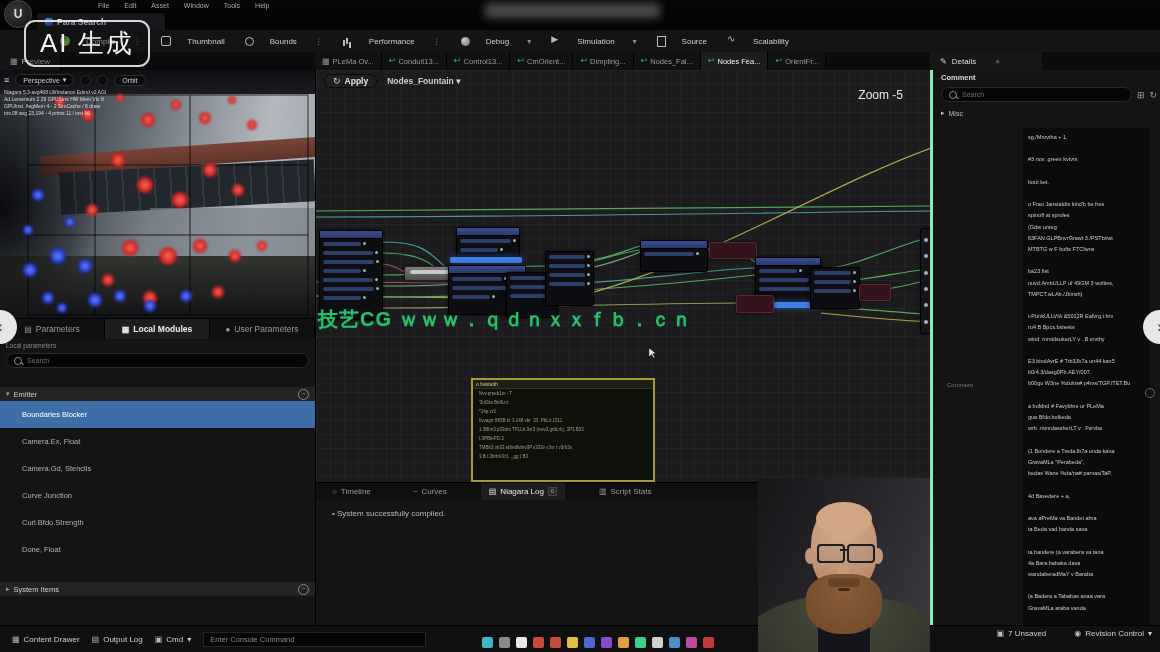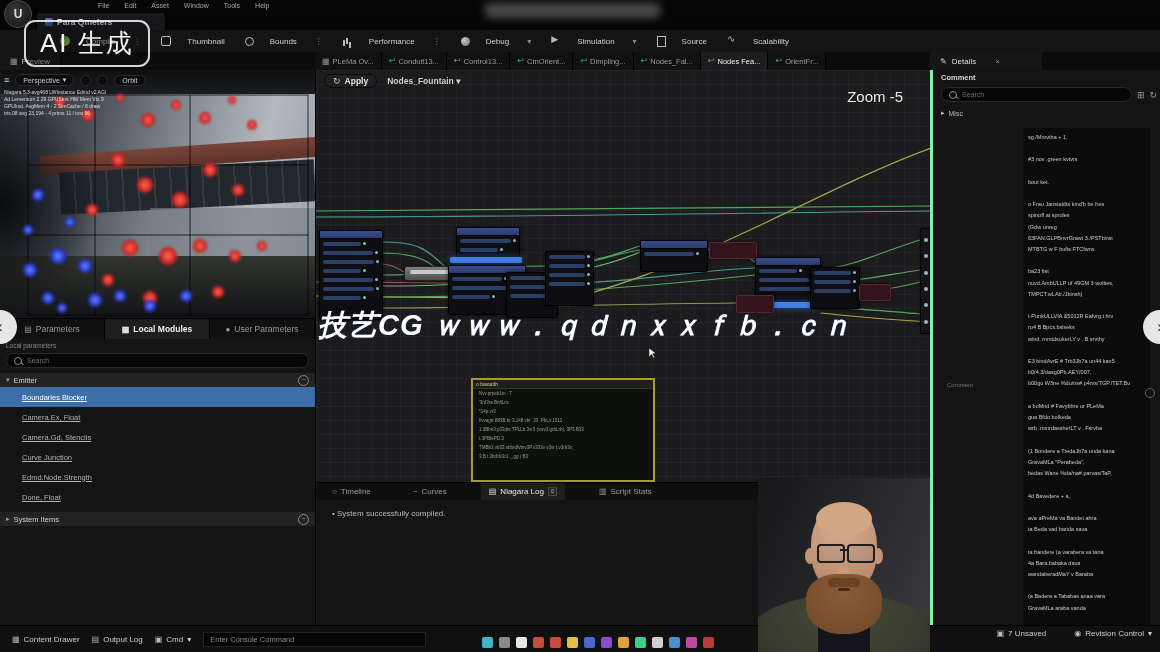--- a/index.html
+++ b/index.html
@@ -68,36 +68,36 @@
   #param-tabs{display:flex;height:20px;background:#0c0c0c;}
   .ptab{flex:1;display:flex;align-items:center;justify-content:center;gap:4px;font-size:8.5px;color:#9a9a9a;border-right:1px solid #000;background:#101010;}
   .ptab.active{background:#1e1e1e;color:#efefef;font-weight:bold;}
   .ptab .ico{font-size:8px;}
   #param-subtitle{margin:3px 0 0 6px;font-size:6.5px;color:#8a8a8a;}
   .searchbox{display:flex;align-items:center;gap:5px;background:#060606;border:1px solid #2a2a2a;border-radius:9px;height:13px;padding:0 7px;}
   .searchbox .ph{font-size:7px;color:#6f6f6f;}
   .mag{width:6px;height:6px;border:1.2px solid #8a8a8a;border-radius:50%;position:relative;flex:none;}
   .mag::after{content:"";position:absolute;width:4px;height:1.2px;background:#8a8a8a;transform:rotate(45deg);right:-3px;bottom:-1px;}
   #param-search{margin:4px 6px 0 6px;}
-  .sechdr{display:flex;align-items:center;height:14px;background:#232323;margin-top:5px;padding:0 6px;gap:4px;}
+  .sechdr{display:flex;align-items:center;height:14px;background:#232323;margin-top:19px;padding:0 6px;gap:4px;}
   .sechdr .lbl{font-size:7.5px;color:#cfcfcf;flex:1;}
   .sechdr .tri{font-size:7px;color:#9a9a9a;}
   .sechdr .circ{width:9px;height:9px;border:1px solid #8a8a8a;border-radius:50%;color:#8a8a8a;font-size:7px;line-height:8px;text-align:center;}
-  .pitem{height:20px;display:flex;align-items:center;padding-left:22px;font-size:7.5px;color:#b2b2b2;text-decoration:underline;}
+  .pitem{height:27px;display:flex;align-items:center;padding-left:22px;font-size:7.5px;color:#b2b2b2;}
   .pitem.sel{background:#3d6ea8;color:#fff;}
   
   #graph{left:315px;top:70px;width:615px;height:412px;background-color:#1c1c1e;
          background-image:linear-gradient(rgba(255,255,255,.03) 1px,transparent 1px),linear-gradient(90deg,rgba(255,255,255,.03) 1px,transparent 1px);
          background-size:14px 14px;overflow:hidden;border-left:1px solid #000;}
   #graph-crumb{position:absolute;left:8px;top:4px;display:flex;align-items:center;gap:10px;}
   #apply-btn{display:flex;align-items:center;gap:4px;background:#202022;border:1px solid #0a0a0a;border-radius:9px;padding:1px 8px;}
   #apply-btn .ico{font-size:9px;color:#cfcfcf;}
   #apply-btn .lbl{font-size:8.5px;color:#e2e2e2;font-weight:bold;}
   #crumb-lbl{font-size:8.5px;color:#cfcfcf;font-weight:bold;}
-  #zoom-lbl{position:absolute;right:28px;top:18px;font-size:15px;color:#e8e8e8;}
+  #zoom-lbl{position:absolute;right:28px;top:18px;font-size:12px;color:#e8e8e8;}
   .gnode{position:absolute;background:#0d0d12;border:1px solid #000;border-radius:2px;box-shadow:0 0 4px rgba(0,0,0,.6);}
   .gnode .nhdr{height:7px;background:linear-gradient(#3a4c8e,#2b3a6e);border-bottom:1px solid #000;}
   .gnode .nrow{height:9px;display:flex;align-items:center;gap:2px;padding:0 3px;}
   .npill{height:4px;background:#2c3f66;border-radius:2px;flex:1;}
   .npin{width:3px;height:3px;border-radius:50%;background:#93b7a6;flex:none;}
   .gnode.red{background:#33141c;border:1px solid #5e2430;}
   .gnode.slider{background:linear-gradient(#7d7d7d,#4f4f4f);border:1px solid #222;border-radius:3px;}
   .gnode.slider .inner{margin:3px 5px;height:4px;background:#c9c9c9;border-radius:2px;}
   .gnode.bar{background:#3f7fe8;border:none;box-shadow:0 0 6px rgba(63,127,232,.6);}
   .gnode.strip{background:rgba(20,20,24,.8);display:flex;flex-direction:column;align-items:center;justify-content:space-around;padding:3px 0;}
@@ -132,22 +132,22 @@
   #console-box{margin-left:12px;width:215px;height:13px;background:#050505;border:1px solid #242424;display:flex;align-items:center;padding-left:6px;}
   #console-box .ph{font-size:7.5px;color:#8a8a8a;}
   #taskbar{position:absolute;left:482px;top:637px;display:flex;gap:6px;}
   .tk{width:11px;height:11px;border-radius:2px;}
   #sb-right{position:absolute;right:8px;top:629px;display:flex;gap:16px;}
   
   #webcam{left:758px;top:478px;width:172px;height:174px;overflow:hidden;z-index:40;
           background:linear-gradient(115deg,#17171a 0%,#26262a 45%,#3c3c40 100%);}
   #ai-badge{left:24px;top:20px;z-index:60;border:2.5px solid rgba(245,245,245,.88);border-radius:11px;background:rgba(15,15,15,.35);
             padding:4px 14px;font-size:26px;color:#f2f2f2;letter-spacing:2px;}
-  #site-mark{left:318px;top:306px;z-index:45;font-size:29px;font-weight:bold;color:#ffffff;letter-spacing:1px;white-space:nowrap;
-             text-shadow:0 0 1px rgba(43,102,216,.6);font-style:italic;}
+  #site-mark{left:318px;top:306px;z-index:45;font-size:20px;font-weight:bold;color:#22c55e;letter-spacing:1px;white-space:nowrap;
+             text-shadow:0 0 1px rgba(43,102,216,.6);}
   #top-blur{left:485px;top:3px;width:175px;height:15px;z-index:55;background:rgba(255,255,255,.28);filter:blur(4px);border-radius:4px;}
   .car-arrow{position:absolute;width:34px;height:34px;border-radius:50%;background:rgba(242,242,242,.95);z-index:50;
              display:flex;align-items:center;justify-content:center;font-size:16px;color:#333;}
   
   .wc{position:absolute;}
 </style>
 </head>
 <body>
 
 <div id="root">
@@ -158,21 +158,21 @@
       <div class="menu-item">Asset</div>
       <div class="menu-item">Window</div>
       <div class="menu-item">Tools</div>
       <div class="menu-item">Help</div>
     </div>
   <div class="abs" id="ue-logo">U</div>
 
   <div class="abs" id="tabrow"></div>
   <div class="abs" id="asset-tab">
     <span class="nia"></span>
-    <span class="lbl">Para Qmeters</span>
+    <span class="lbl">Para Search</span>
   </div>
 
   <div class="abs" id="toolbar">
       <div class="tbtn">
         <div class="tbicon compile-icon"></div>
         <div class="lbl">Compile</div>
         <div class="split">⋮</div>
       </div>
       <div class="tbtn">
         <div class="tbicon thumbnail-icon"></div>
@@ -352,21 +352,21 @@
     <div class="sechdr">
       <span class="tri">▾</span>
       <span class="lbl">Emitter</span>
       <span class="circ">−</span>
     </div>
     <div id="param-list">
         <div class="pitem sel">Boundaries Blocker</div>
         <div class="pitem">Camera.Ex, Float</div>
         <div class="pitem">Camera.Gd, Stencils</div>
         <div class="pitem">Curve Junction</div>
-        <div class="pitem">Edmd.Node.Strength</div>
+        <div class="pitem">Curl.Bfdo.Strength</div>
         <div class="pitem">Done, Float</div>
       </div>
     <div class="sechdr">
       <span class="tri">▸</span>
       <span class="lbl">System Items</span>
       <span class="circ">−</span>
     </div>
   </div>
 
   <div class="abs" id="graph">

